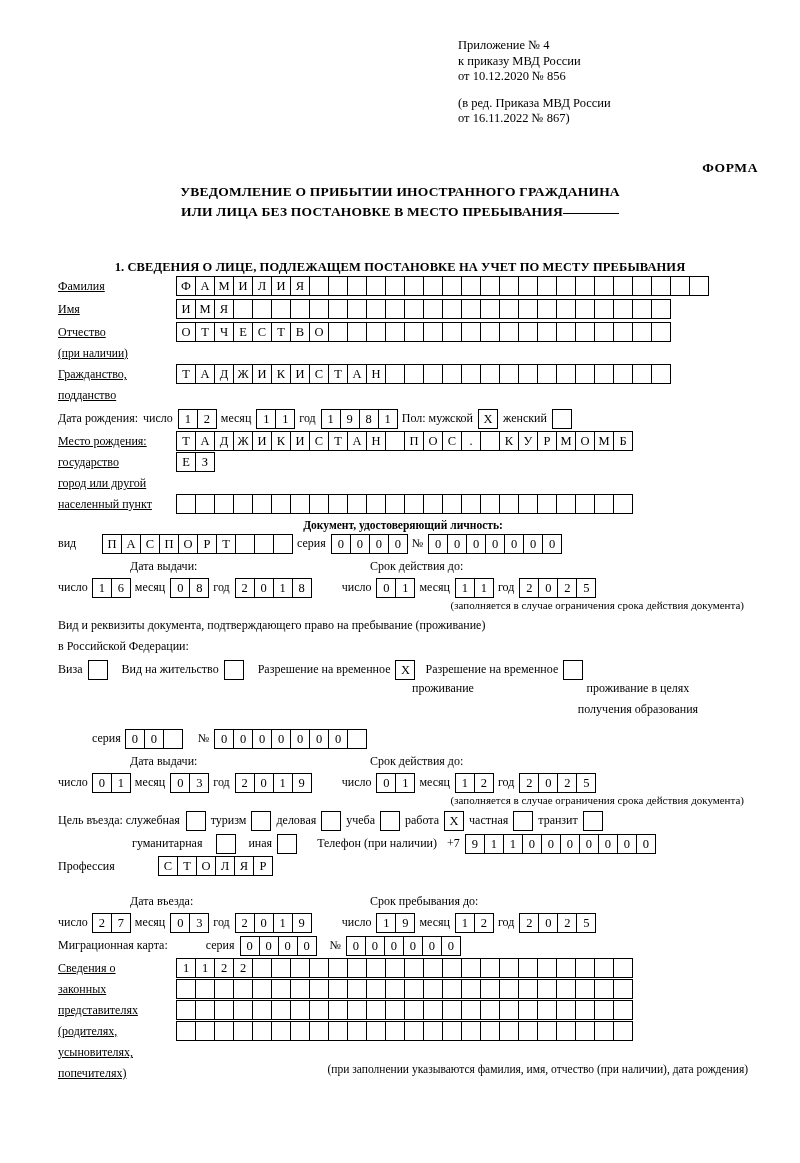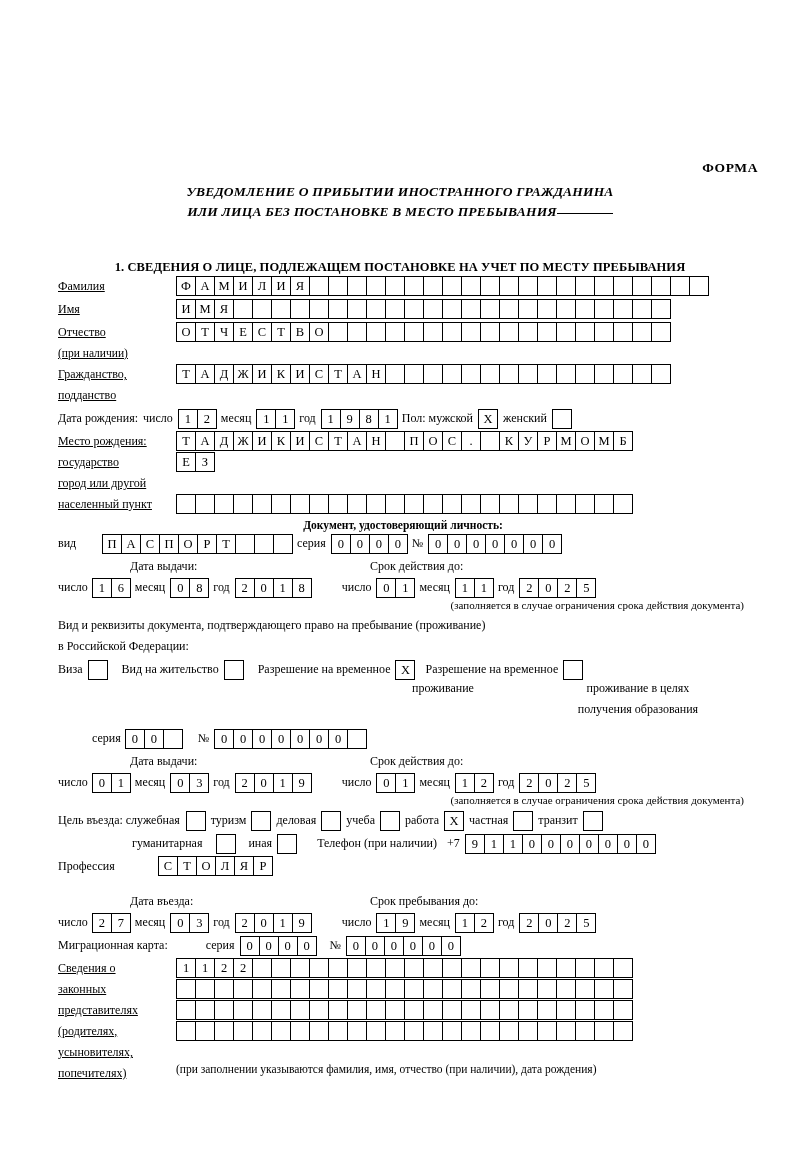--- a/index.html
+++ b/index.html
@@ -47,21 +47,20 @@
   .title {
     position: absolute;
     top: 182px;
     left: 0;
     width: 800px;
     text-align: center;
     font-size: 13.5px;
     font-weight: bold;
     line-height: 20px;
     letter-spacing: 0.2px;
-    font-style: italic;
   }
   .title .line2 { white-space: nowrap; }
   .title .blank {
     display: inline-block;
     width: 56px;
     border-bottom: 1px solid #000;
     vertical-align: 2px;
   }
 
   .section1 {
@@ -141,38 +140,45 @@
   .subhdr {
     font-size: 11.5px;
     font-weight: bold;
     text-align: center;
     margin-top: 4px;
     margin-bottom: 2px;
   }
 
   .footnote {
     font-size: 11.5px;
-    text-align: left;
+    text-align: right;
     margin-top: 8px;
   }
 
   .purpose-line2 { padding-left: 74px; }
 
   .permit-wrap {
     font-size: 12px;
     line-height: 16px;
   }
 
   .indent34 { margin-left: 34px; }
 </style>
 </head>
 <body>
 
 <div class="page">
 
+  <div class="hdr">
+    <div>Приложение № 4</div>
+    <div>к приказу МВД России</div>
+    <div>от 10.12.2020 № 856</div>
+    <div class="grp2">(в ред. Приказа МВД России</div>
+    <div>от 16.11.2022 № 867)</div>
+  </div>
 
   <div class="forma">ФОРМА</div>
 
   <div class="title">
     <div>УВЕДОМЛЕНИЕ О ПРИБЫТИИ ИНОСТРАННОГО ГРАЖДАНИНА</div>
     <div class="line2"><span>ИЛИ ЛИЦА БЕЗ ПОСТАНОВКЕ В МЕСТО ПРЕБЫВАНИЯ</span><span class="blank"></span></div>
   </div>
 
   <div class="section1">1. СВЕДЕНИЯ О ЛИЦЕ, ПОДЛЕЖАЩЕМ ПОСТАНОВКЕ НА УЧЕТ ПО МЕСТУ ПРЕБЫВАНИЯ</div>
 

